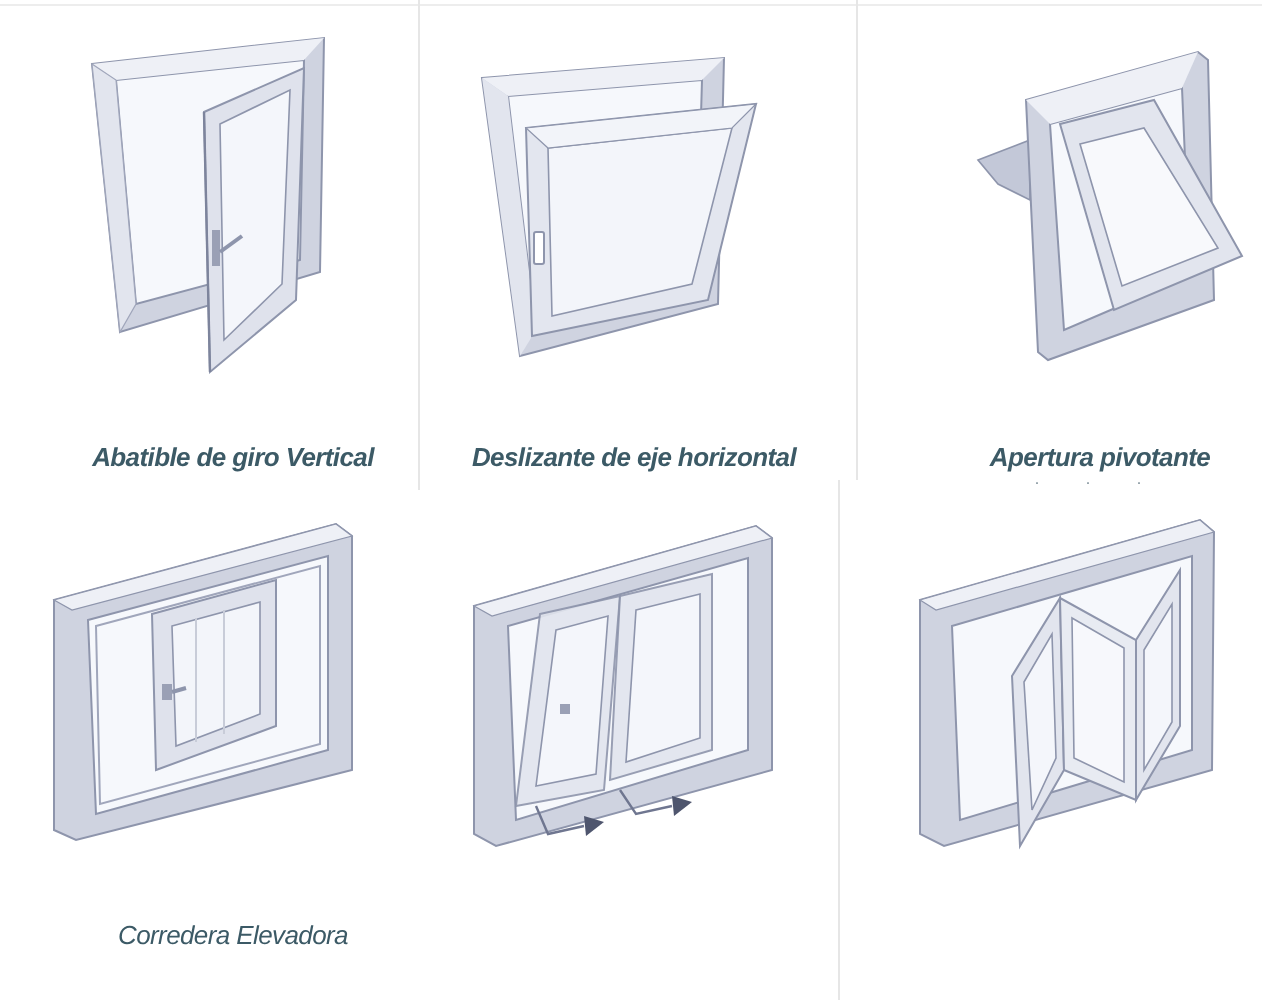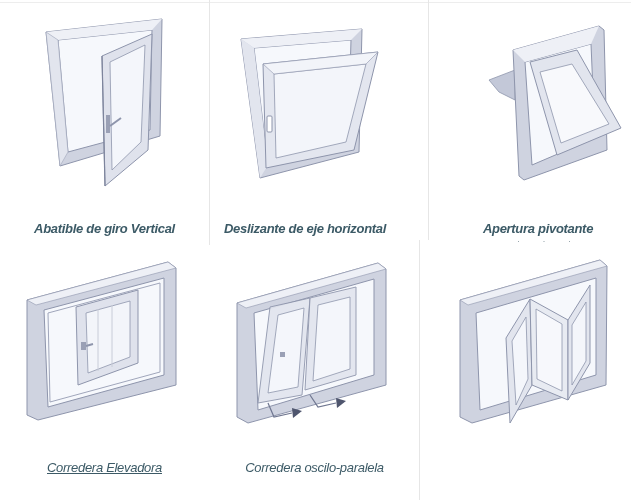--- a/index.html
+++ b/index.html
@@ -3,21 +3,21 @@
 <meta charset="utf-8">
 <style>
   html, body { margin:0; padding:0; }
   body { width:631px; height:500px; background:#ffffff; position:relative; overflow:hidden;
          font-family:"Liberation Sans", sans-serif; }
   .topline { position:absolute; left:0; top:2px; width:631px; height:1px; background:#ededed; }
   .vdiv { position:absolute; width:1px; background:#e6e6e6; }
   .cell { position:absolute; }
   .cell svg { position:absolute; left:0; top:0; }
   .label { position:absolute; width:100%; text-align:center; font-style:italic; font-size:13px;
-           color:#3c5a66; letter-spacing:-0.3px; white-space:nowrap; }
+           color:#3c5a66; letter-spacing:-0.3px; white-space:nowrap;padding-left:12px; }
   .label.bold { font-weight:bold; }
   .dots { position:absolute; font-size:9px; color:#8a9aa2; letter-spacing:10px; }
 </style>
 </head>
 <body>
 
 <div class="topline"></div>
 <div class="vdiv" style="left:209px; top:0; height:245px;"></div>
 <div class="vdiv" style="left:428px; top:0; height:240px;"></div>
 <div class="vdiv" style="left:419px; top:240px; height:260px;"></div>
@@ -80,42 +80,41 @@
 
     <polygon points="48,68 160,38 160,127 50,157" fill="none" stroke="#a0a6bb" stroke-width="1"></polygon>
 
     <polygon points="76,62 138,45 138,118 78,140" fill="#dfe2ec" stroke="#8e95ac" stroke-width="1"></polygon>
     <polygon points="86,68 130,56 130,112 88,128" fill="#f3f5fa" stroke="#8e95ac" stroke-width="0.8"></polygon>
     <line x1="98" y1="64" x2="98" y2="126" stroke="#c8ccd8" stroke-width="1"></line>
     <line x1="112" y1="60" x2="112" y2="122" stroke="#c8ccd8" stroke-width="1"></line>
     <rect x="81" y="97" width="5" height="8" fill="#9aa0b5"></rect>
     <line x1="86" y1="101" x2="93" y2="99" stroke="#8e95ac" stroke-width="2"></line>
   </svg>
-  <div class="label" style="top:215px;text-decoration:underline;">Corredera Elevadora</div>
+  <div class="label" style="top:215px;">Corredera Elevadora</div>
 </div>
 
 <div class="cell" style="left:210px; top:245px; width:209px; height:255px;">
   <svg width="209" height="200" viewBox="0 0 209 200">
     <polygon points="27,58 168,18 176,24 176,140 38,178 27,172" fill="#cfd3e0" stroke="#8e95ac" stroke-width="1"></polygon>
     <polygon points="27,58 168,18 176,24 36,63" fill="#eef0f6" stroke="#8e95ac" stroke-width="0.6"></polygon>
     <polygon points="44,68 164,34 164,130 48,165" fill="#f6f8fc" stroke="#8e95ac" stroke-width="1"></polygon>
 
     <polygon points="60,62 100,53 92,150 48,158" fill="#e2e5ee" stroke="#8e95ac" stroke-width="1" opacity="0.9"></polygon>
     <polygon points="68,70 94,63 88,142 58,148" fill="#f4f6fb" stroke="#8e95ac" stroke-width="0.8"></polygon>
 
     <polygon points="100,53 146,42 146,130 95,145" fill="#e2e5ee" stroke="#8e95ac" stroke-width="1" opacity="0.9"></polygon>
     <polygon points="108,60 140,52 140,124 103,136" fill="#f4f6fb" stroke="#8e95ac" stroke-width="0.8"></polygon>
     <rect x="70" y="107" width="5" height="5" fill="#9aa0b5"></rect>
 
     <polyline points="58,158 64,172 82,168" fill="none" stroke="#6f7690" stroke-width="1.2"></polyline>
     <polygon points="82,163 92,166 83,173" fill="#4f566e"></polygon>
     <polyline points="100,150 108,162 126,158" fill="none" stroke="#6f7690" stroke-width="1.2"></polyline>
     <polygon points="126,153 136,156 127,163" fill="#4f566e"></polygon>
   </svg>
-  <div class="label" style="top:215px;">Corredera oscilo-paralela</div>
 </div>
 
 <div class="cell" style="left:420px; top:245px; width:211px; height:255px;">
   <svg width="211" height="200" viewBox="0 0 211 200">
     <polygon points="40,55 180,15 187,21 186,140 52,178 40,172" fill="#cfd3e0" stroke="#8e95ac" stroke-width="1"></polygon>
     <polygon points="40,55 180,15 187,21 48,60" fill="#eef0f6" stroke="#8e95ac" stroke-width="0.6"></polygon>
     <polygon points="56,68 176,33 176,130 60,165" fill="#f6f8fc" stroke="#8e95ac" stroke-width="1"></polygon>
 
     <polygon points="86,93 110,54 112,140 90,178" fill="#e2e5ee" stroke="#8e95ac" stroke-width="1"></polygon>
     <polygon points="92,96 106,72 108,134 96,160" fill="#f4f6fb" stroke="#8e95ac" stroke-width="0.8"></polygon>

